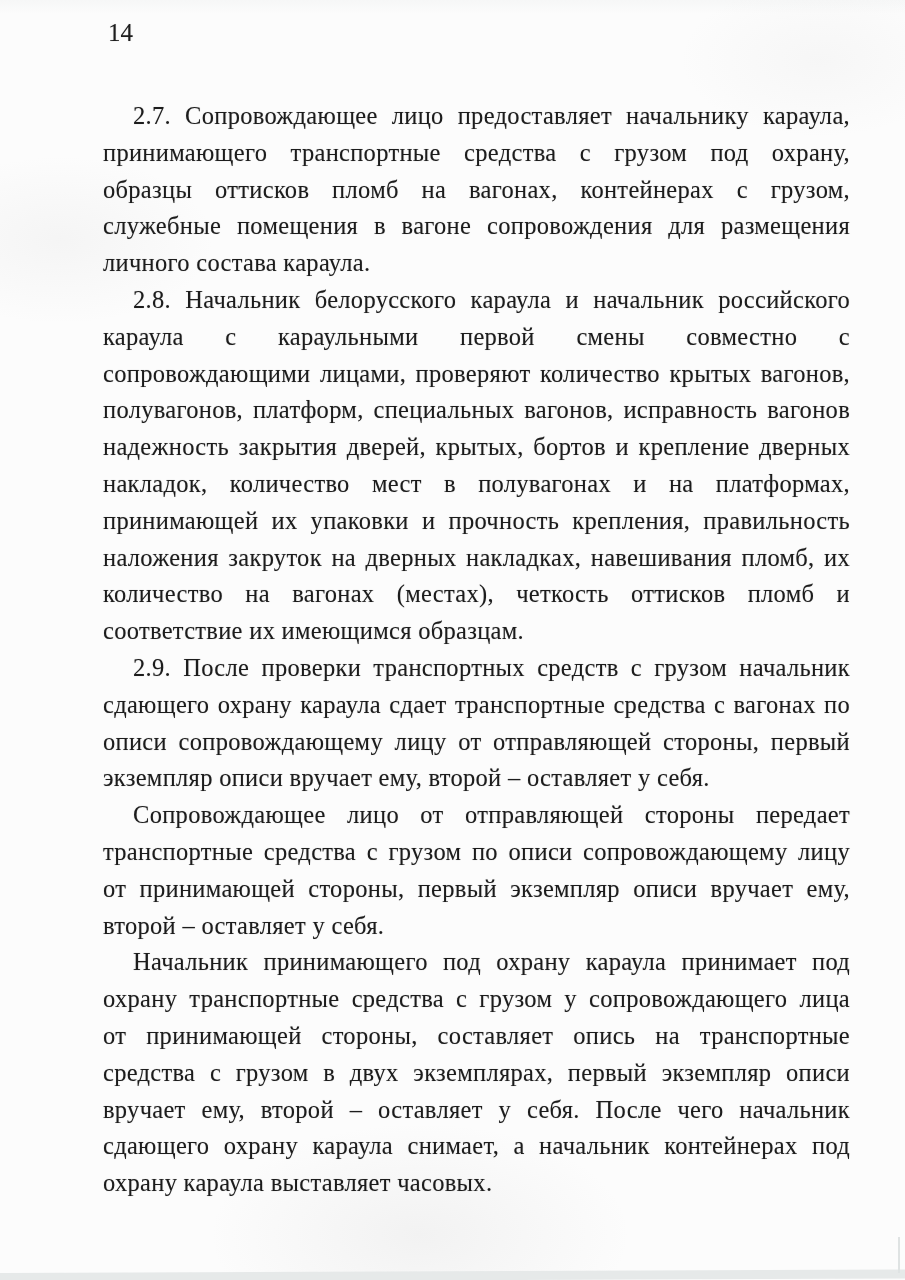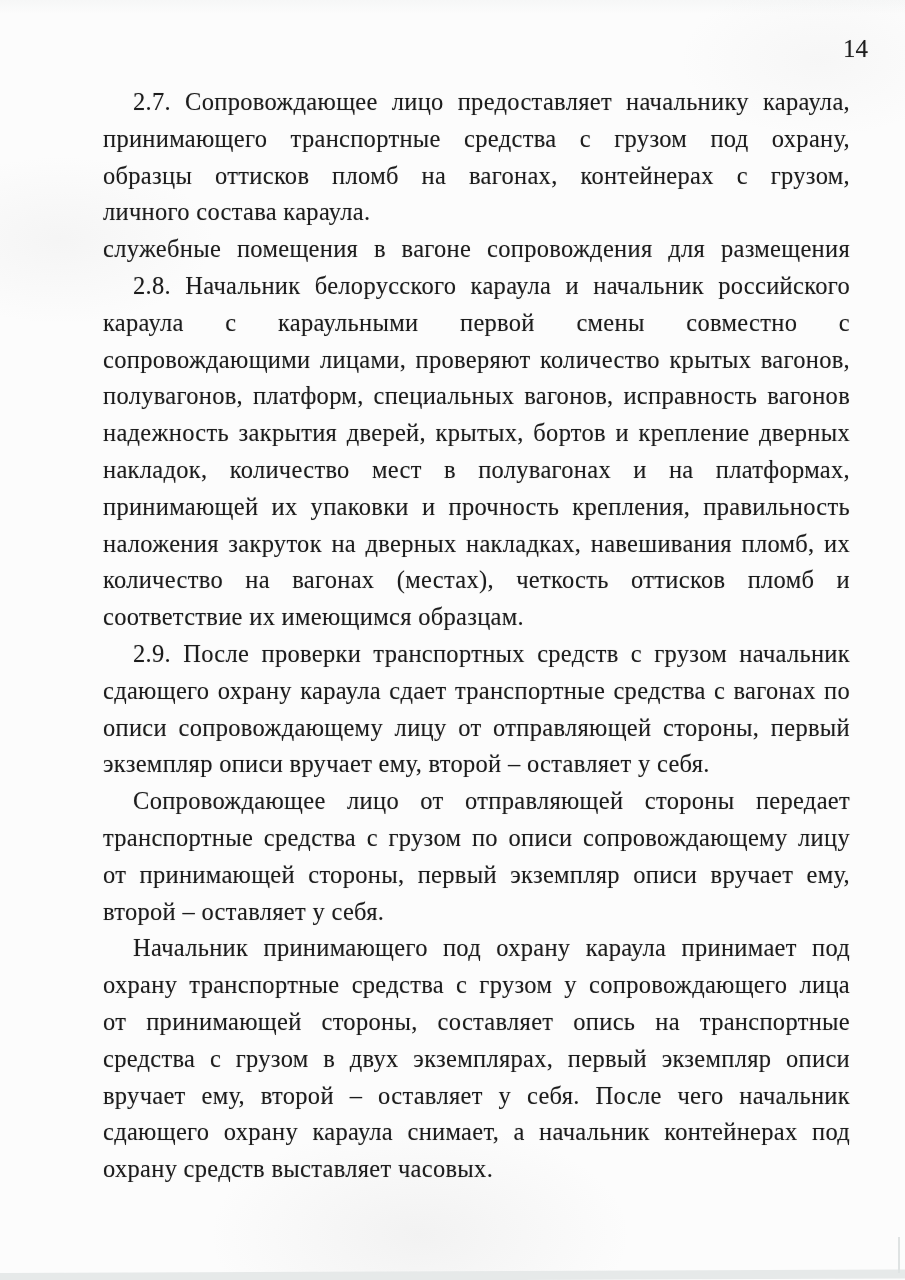--- a/index.html
+++ b/index.html
@@ -18,32 +18,32 @@
     position: absolute;
     inset: 0;
     background:
       radial-gradient(220px 120px at 60px 240px, rgba(180,180,180,0.10), rgba(180,180,180,0) 70%),
       radial-gradient(300px 160px at 420px 1235px, rgba(170,170,170,0.12), rgba(170,170,170,0) 70%),
       radial-gradient(200px 110px at 820px 60px, rgba(180,180,180,0.08), rgba(180,180,180,0) 70%),
       linear-gradient(180deg, #f6f7f7 0px, #fcfcfc 14px, #fcfcfc 100%);
   }
   .page-number {
     position: absolute;
-    top: 34px;
+    top: 18px;
     left: 108px;
     width: 760px;
-    text-align: right;
+    text-align: left;
     font-size: 25px;
     line-height: 30px;
     color: #1e1e1e;
     text-shadow: 0 0 1px rgba(30,30,30,0.30);
   }
   .doc-body {
     position: absolute;
-    top: 84px;
+    top: 98px;
     left: 103px;
     width: 747px;
     color: #1c1c1c;
     text-shadow: 0 0 1px rgba(30,30,30,0.30);
   }
   .para {
     margin: 0;
     padding: 0;
   }
   .line {
@@ -81,22 +81,22 @@
 <body>
 
 <div class="scan-page">
   <div class="page-number">14</div>
 
   <div class="doc-body">
       <div class="para">
         <div class="line first">2.7. Сопровождающее лицо предоставляет начальнику караула,</div>
         <div class="line">принимающего транспортные средства с грузом под охрану,</div>
         <div class="line">образцы оттисков пломб на вагонах, контейнерах с грузом,</div>
+        <div class="line">служебные помещения в вагоне сопровождения для размещения</div>
         <div class="line final">личного состава караула.</div>
-        <div class="line">служебные помещения в вагоне сопровождения для размещения</div>
       </div>
       <div class="para">
         <div class="line first">2.8. Начальник белорусского караула и начальник российского</div>
         <div class="line">караула с караульными первой смены совместно с</div>
         <div class="line">сопровождающими лицами, проверяют количество крытых вагонов,</div>
         <div class="line">полувагонов, платформ, специальных вагонов, исправность вагонов</div>
         <div class="line">надежность закрытия дверей, крытых, бортов и крепление дверных</div>
         <div class="line">накладок, количество мест в полувагонах и на платформах,</div>
         <div class="line">принимающей их упаковки и прочность крепления, правильность</div>
         <div class="line">наложения закруток на дверных накладках, навешивания пломб, их</div>
@@ -115,19 +115,19 @@
         <div class="line">от принимающей стороны, первый экземпляр описи вручает ему,</div>
         <div class="line final">второй – оставляет у себя.</div>
       </div>
       <div class="para">
         <div class="line first">Начальник принимающего под охрану караула принимает под</div>
         <div class="line">охрану транспортные средства с грузом у сопровождающего лица</div>
         <div class="line">от принимающей стороны, составляет опись на транспортные</div>
         <div class="line">средства с грузом в двух экземплярах, первый экземпляр описи</div>
         <div class="line">вручает ему, второй – оставляет у себя. После чего начальник</div>
         <div class="line">сдающего охрану караула снимает, а начальник контейнерах под</div>
-        <div class="line final">охрану средств выставляет часовых.</div>
+        <div class="line final">охрану караула выставляет часовых.</div>
       </div>
     </div>
 
   <div class="bottom-edge"></div>
   <div class="corner-line"></div>
 </div>
 
 </body></html>

